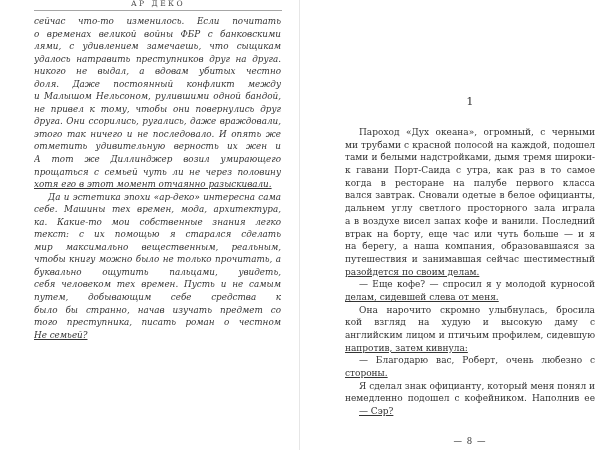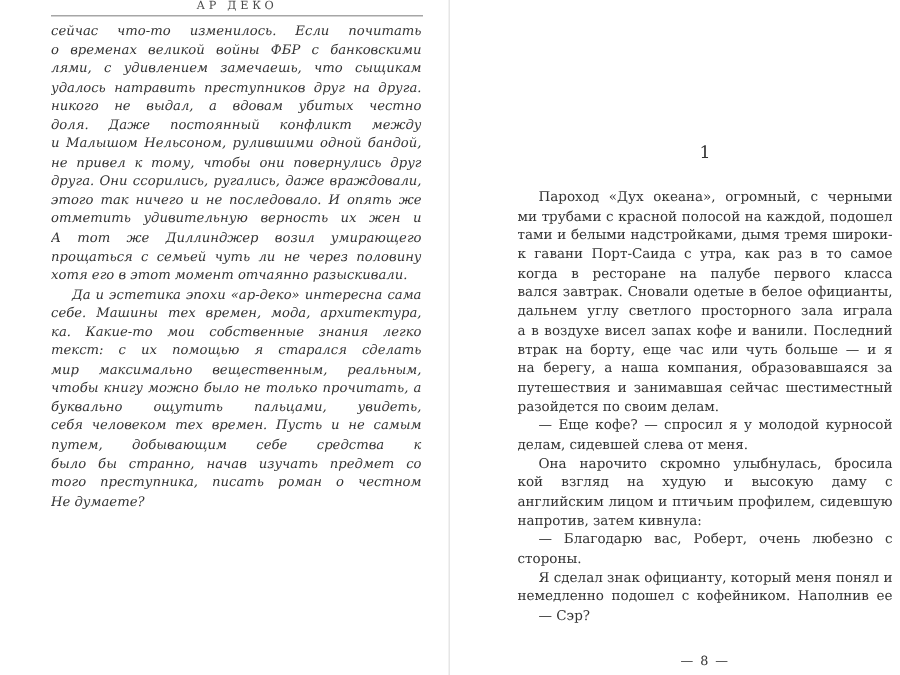--- a/index.html
+++ b/index.html
@@ -72,21 +72,21 @@
   }
 
   .line {
     overflow: hidden;
     text-align: justify;
     text-align-last: justify;
     white-space: normal;
   }
   .left  .line { height: 12.55px; line-height: 12.55px; }
   .right .line { height: 12.70px; line-height: 12.70px; }
-  .line.end    { text-align-last: left; }
+  .line.end    { text-align-last: left; text-decoration: underline; }
   .line.indent { padding-left: 14px; }
 
   .chapter-number {
     position: absolute;
     top: 94px;
     left: 0;
     width: 250px;
     text-align: center;
     font-size: 11.5px;
     color: var(--body-text, #333333);
@@ -129,21 +129,21 @@
         <div class="line">себе. Машины тех времен, мода, архитектура, музы-</div>
         <div class="line">ка. Какие-то мои собственные знания легко влились в</div>
         <div class="line">текст: с их помощью я старался сделать описываемый</div>
         <div class="line">мир максимально вещественным, реальным, таким,</div>
         <div class="line">чтобы книгу можно было не только прочитать, а еще и</div>
         <div class="line">буквально ощутить пальцами, увидеть, почувствовать</div>
         <div class="line">себя человеком тех времен. Пусть и не самым честным</div>
         <div class="line">путем, добывающим себе средства к существованию. Но</div>
         <div class="line">было бы странно, начав изучать предмет со знамени-</div>
         <div class="line">того преступника, писать роман о честном человеке.</div>
-        <div class="line end">Не думаете?</div>
+        <div class="line end">Не семьей?</div>
       </div>
   </div>
 
   <div class="page-divider"></div>
 
   <div class="page right">
     <div class="chapter-number">1</div>
     <div class="text-column">
         <div class="line indent">Пароход «Дух океана», огромный, с черными бор-</div>
         <div class="line">ми трубами с красной полосой на каждой, подошел</div>

